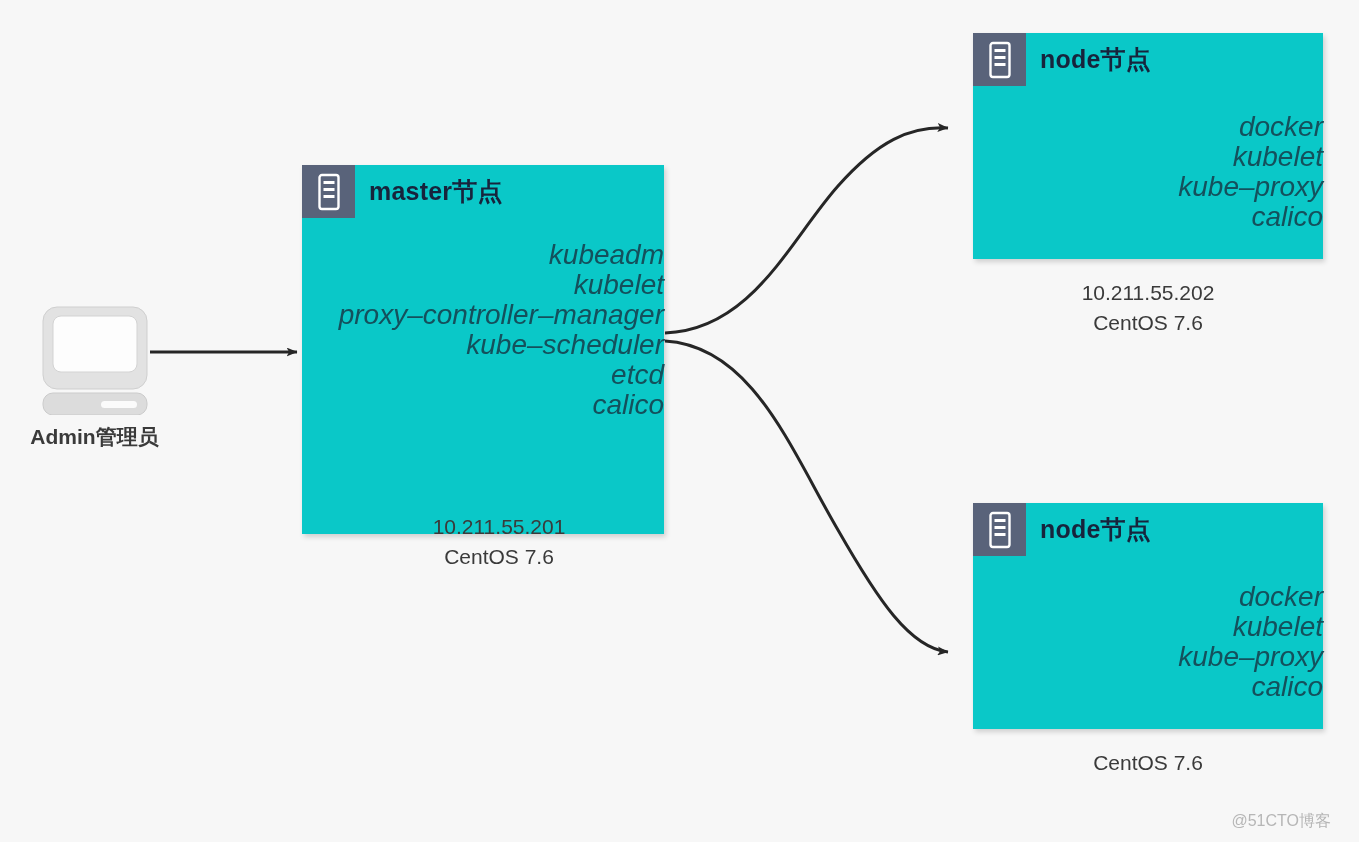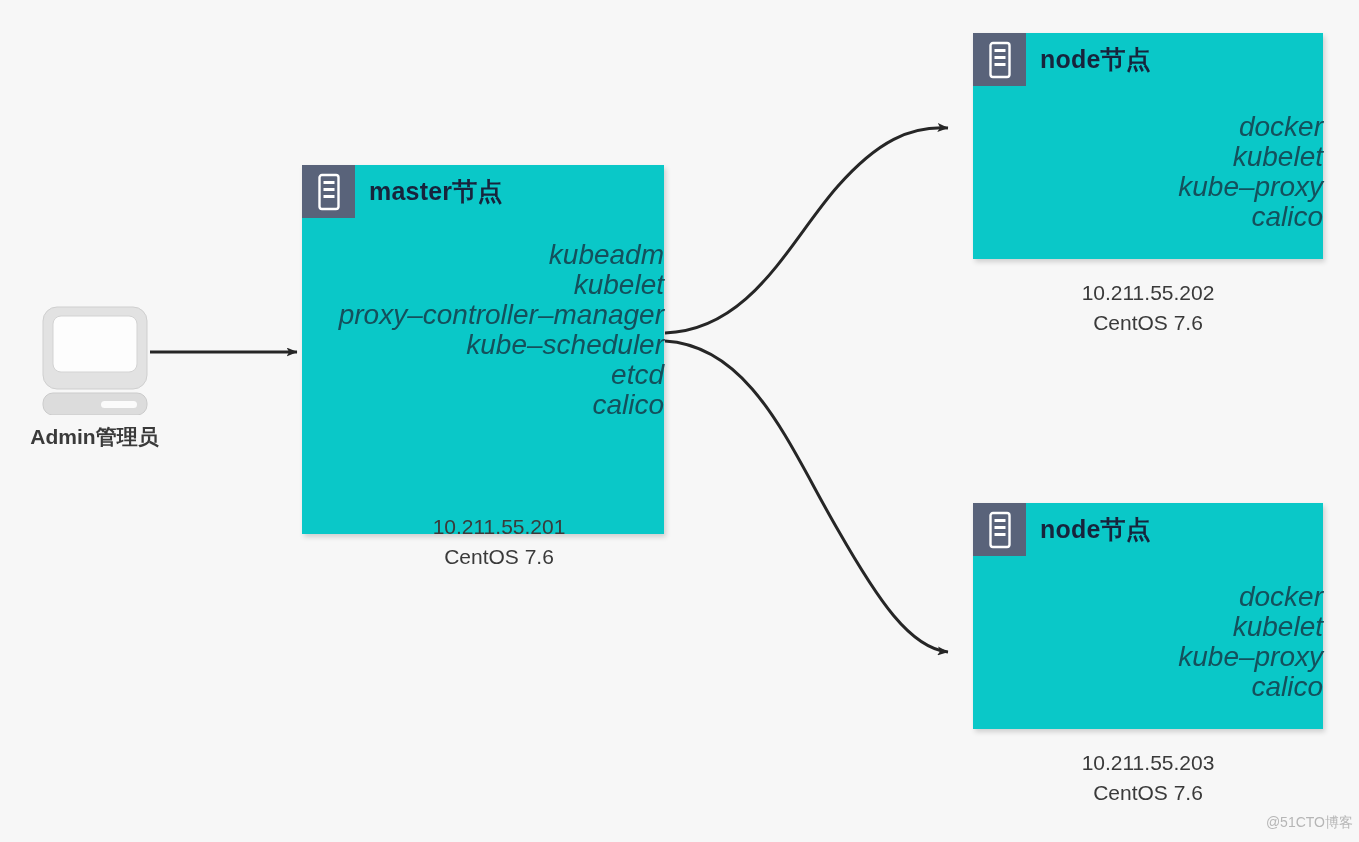--- a/index.html
+++ b/index.html
@@ -143,23 +143,23 @@
     margin-top: 8px;
     text-align: center;
     font-size: 21px;
     color: #3a3a3a;
     white-space: nowrap;
   }
 
   
   #watermark {
     position: absolute;
-    right: 6px;
+    right: 28px;
     bottom: 10px;
-    font-size: 14px;
+    font-size: 16px;
     color: #b6b6b6;
     white-space: nowrap;
   }
 </style>
 </head>
 <body>
 
 <div id="canvas">
 
   <svg id="edges" viewBox="0 0 1359 842" width="1359" height="842">
@@ -253,19 +253,18 @@
       <div class="box-title">node节点</div>
     </div>
     <div class="comp-list">
       <div>docker</div>
       <div>kubelet</div>
       <div>kube–proxy</div>
       <div>calico</div>
     </div>
   </div>
   <div class="caption node-bottom-cap">
-    <div>10.211.55.203</div>
     <div>CentOS 7.6</div>
   </div>
 
   <div id="watermark">@51CTO博客</div>
 
 </div>
 
 </body></html>

